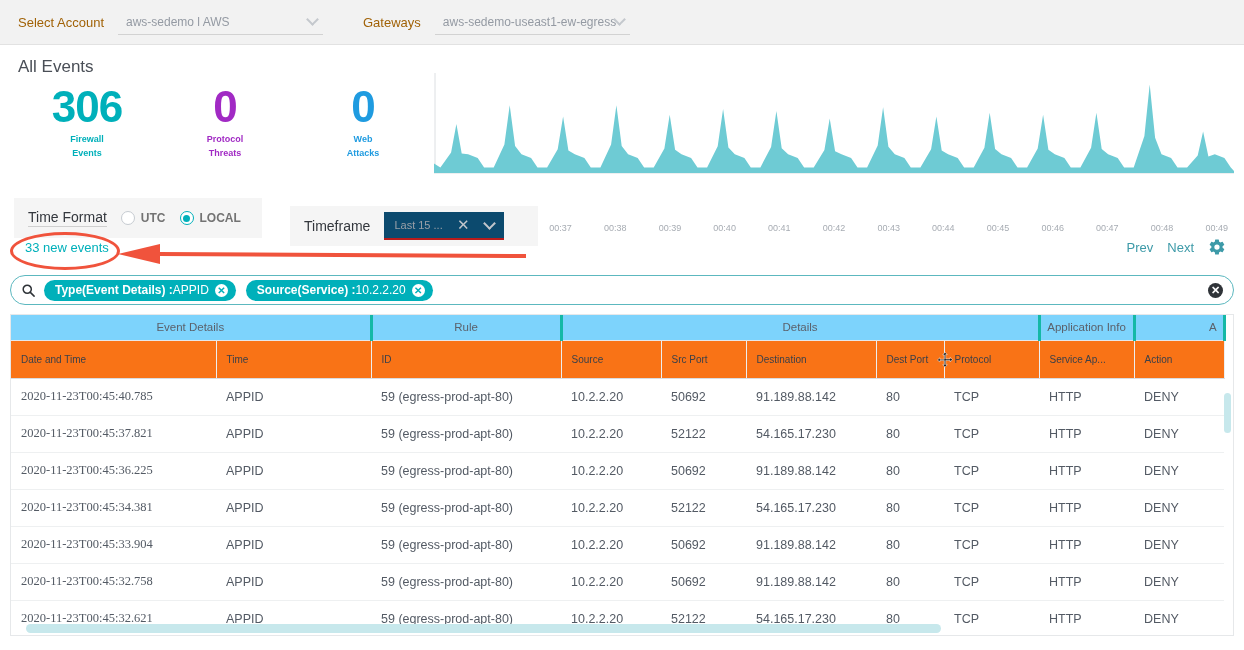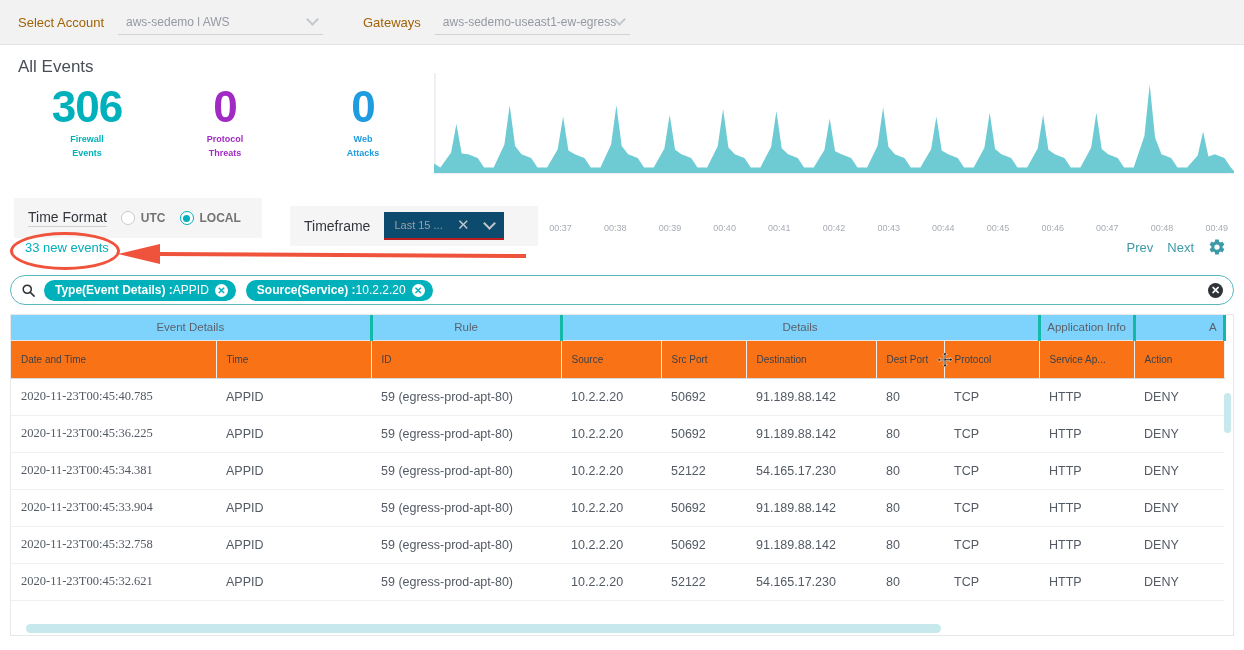--- a/index.html
+++ b/index.html
@@ -358,20 +358,32 @@
           <td>59 (egress-prod-apt-80)</td>
           <td>10.2.2.20</td>
           <td>50692</td>
           <td>91.189.88.142</td>
           <td>80</td>
           <td>TCP</td>
           <td>HTTP</td>
           <td>DENY</td>
         </tr>
         <tr>
+          <td class="dt">2020-11-23T00:45:37.821</td>
+          <td>APPID</td>
+          <td>59 (egress-prod-apt-80)</td>
+          <td>10.2.2.20</td>
+          <td>52122</td>
+          <td>54.165.17.230</td>
+          <td>80</td>
+          <td>TCP</td>
+          <td>HTTP</td>
+          <td>DENY</td>
+        </tr>
+        <tr>
           <td class="dt">2020-11-23T00:45:36.225</td>
           <td>APPID</td>
           <td>59 (egress-prod-apt-80)</td>
           <td>10.2.2.20</td>
           <td>50692</td>
           <td>91.189.88.142</td>
           <td>80</td>
           <td>TCP</td>
           <td>HTTP</td>
           <td>DENY</td>

